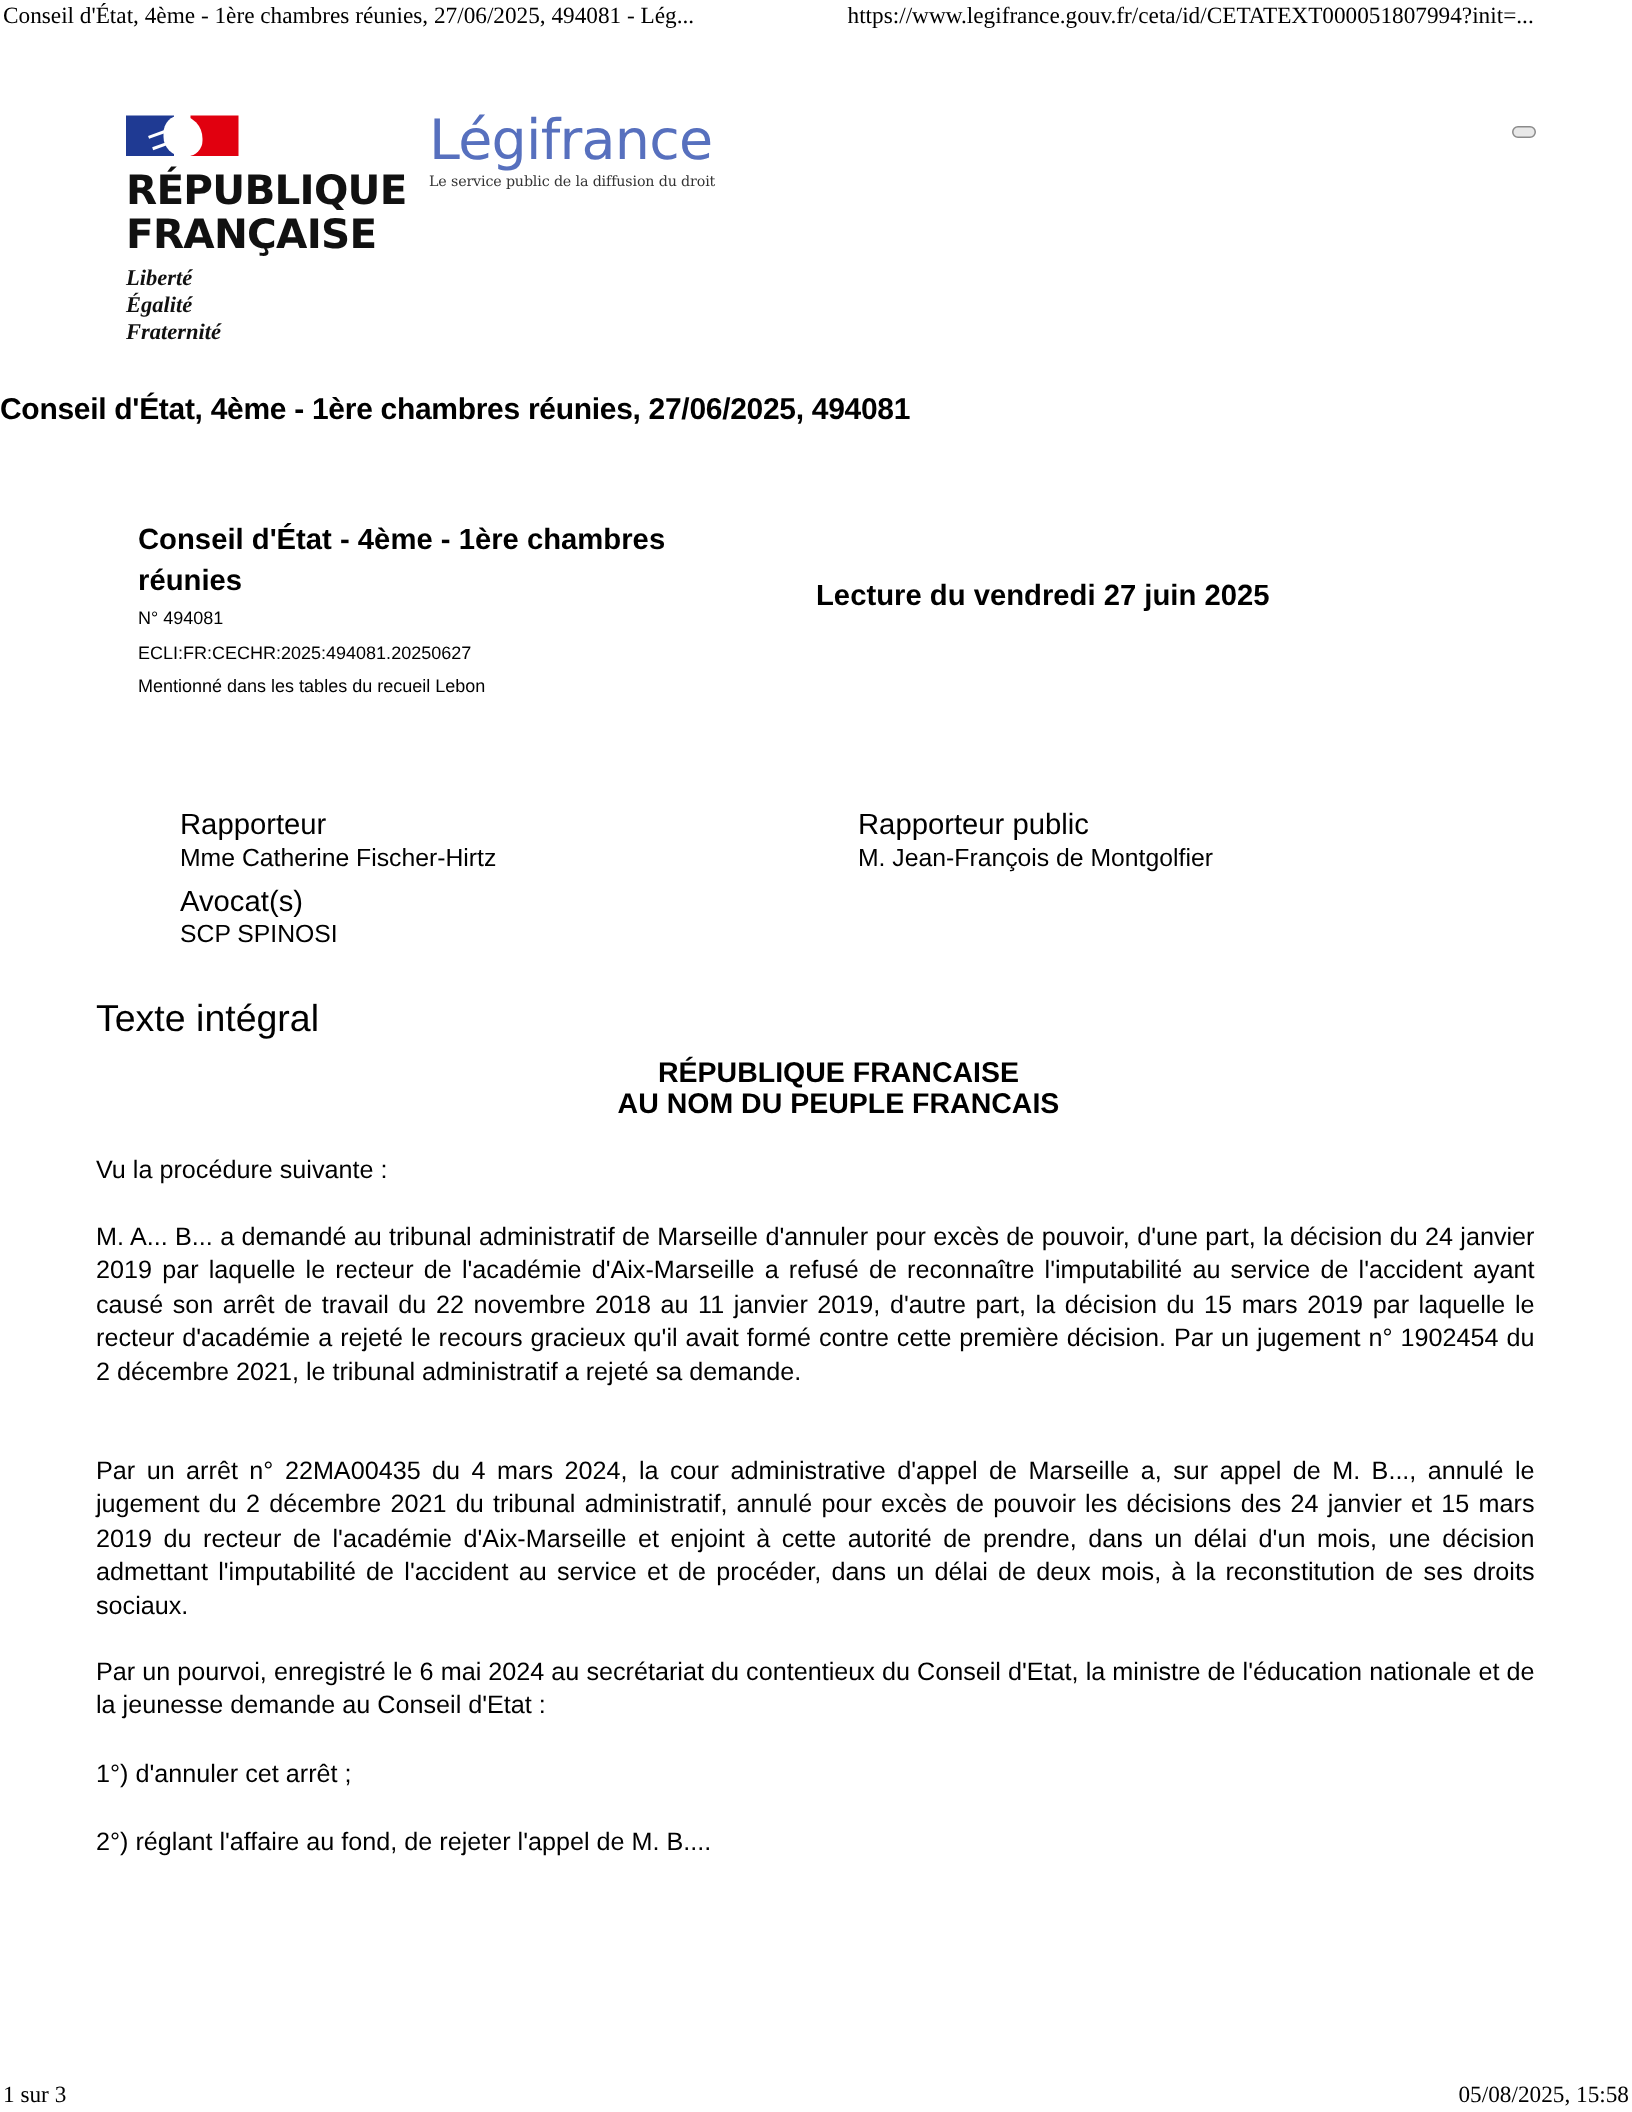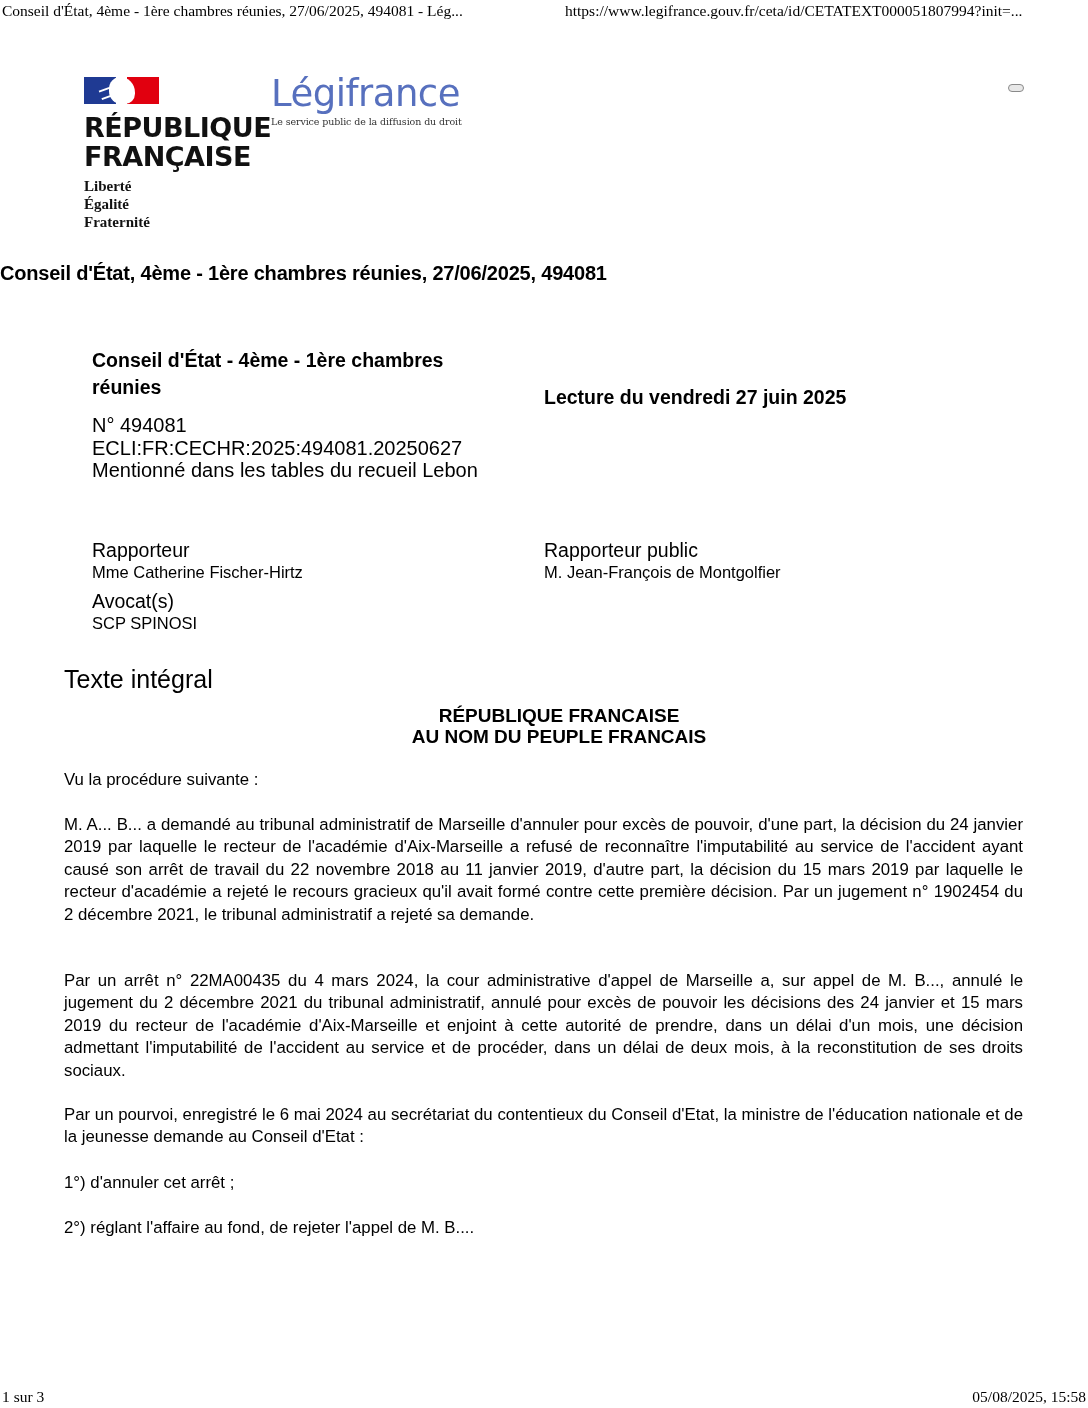--- a/index.html
+++ b/index.html
@@ -14,36 +14,36 @@
   .pf-right { position: absolute; right: 2px; top: 0; margin-left: 35px; }
 
   
   .rf-logo { position: absolute; left: 84px; top: 77px; width: 180px; }
   .flag { position: relative; width: 75px; height: 27px; }
   .flag .blue { position: absolute; left: 0; top: 0; width: 32px; height: 27px; background: #1f3a93; }
   .flag .red { position: absolute; left: 43px; top: 0; width: 32px; height: 27px; background: #e1000f; }
   .flag .profile { position: absolute; left: 25px; top: 0; width: 26px; height: 27px; background: #fff; border-radius: 45% 60% 40% 50%; }
   .flag .hand { position: absolute; left: 16px; top: 11px; width: 14px; height: 6px; border-top: 2px solid #fff; border-bottom: 2px solid #fff; transform: rotate(-20deg); }
   .rf-name { font-family: "DejaVu Sans", sans-serif; font-weight: bold; font-size: 27px; line-height: 29px; letter-spacing: -0.5px; margin-top: 9px; color: #111; }
-  .rf-motto { font-family: "Liberation Serif", serif; font-weight: bold; font-size: 15px; line-height: 18px; margin-top: 6px; color: #111; }
+  .rf-motto { font-family: "Liberation Serif", serif; font-style: italic; font-weight: bold; font-size: 15px; line-height: 18px; margin-top: 6px; color: #111; }
 
-  .legi { position: absolute; left: 271px; top: 72px; }
+  .legi { position: absolute; left: 286px; top: 72px; }
   .legi-name { font-family: "DejaVu Sans", sans-serif; font-size: 37px; color: #5770be; letter-spacing: -0.5px; line-height: 44px; }
   .legi-tag { font-family: "DejaVu Serif", serif; font-size: 9.5px; color: #333; margin-top: 0px; letter-spacing: -0.1px; }
 
   .menu-toggle { position: absolute; left: 1008px; top: 84px; width: 14px; height: 6px; border: 1px solid #8a8a8a; border-radius: 4px; background: #e8e8e8; }
 
   .doc-title { position: absolute; left: 0; right: 0; top: 262px; text-align: left; font-weight: bold; font-size: 20px; letter-spacing: -0.2px; }
 
   .meta-left { position: absolute; left: 92px; top: 347px; width: 420px; }
   .meta-right { position: absolute; left: 544px; top: 347px; width: 420px; margin-top: 37px; }
   .meta-heading { font-weight: bold; font-size: 19.5px; line-height: 27px; }
-  .meta-lines { margin-top: 13px; font-size: 20px; line-height: 22.5px; }
+  .meta-lines { margin-top: 0; font-size: 12px; line-height: 22.5px; }
 
-  .people { position: absolute; top: 538px; }
+  .people { position: absolute; top: 538px; margin-left: 28px; }
   .people.left { left: 92px; }
   .people.right { left: 544px; }
   .people-label { font-size: 19.5px; line-height: 24px; }
   .people-value { font-size: 16.5px; line-height: 20px; }
   .avocats { position: absolute; left: 92px; top: 589px; }
 
   .texte-integral { position: absolute; left: 64px; top: 663px; font-size: 25px; line-height: 32px; }
 
   .rf-heading { position: absolute; left: 0; right: 0; top: 705px; text-align: center; margin-left: 0px; font-weight: bold; font-size: 19px; line-height: 21px; padding-left: 30px; }
 

